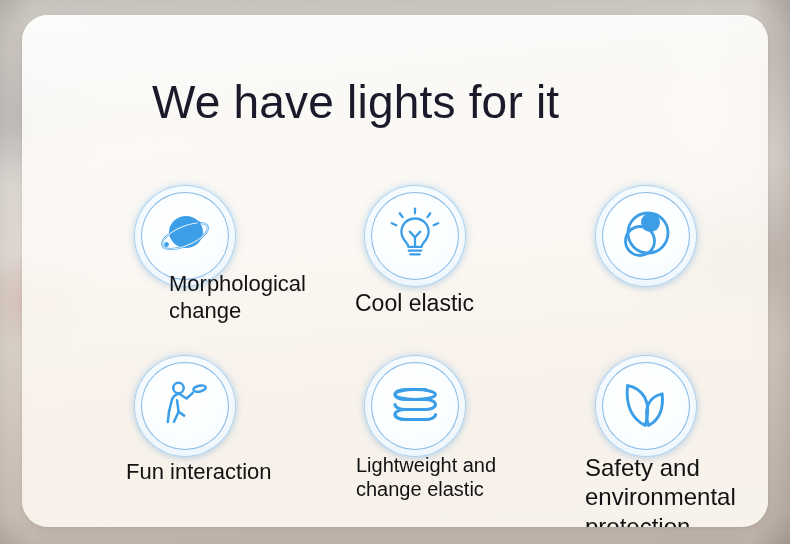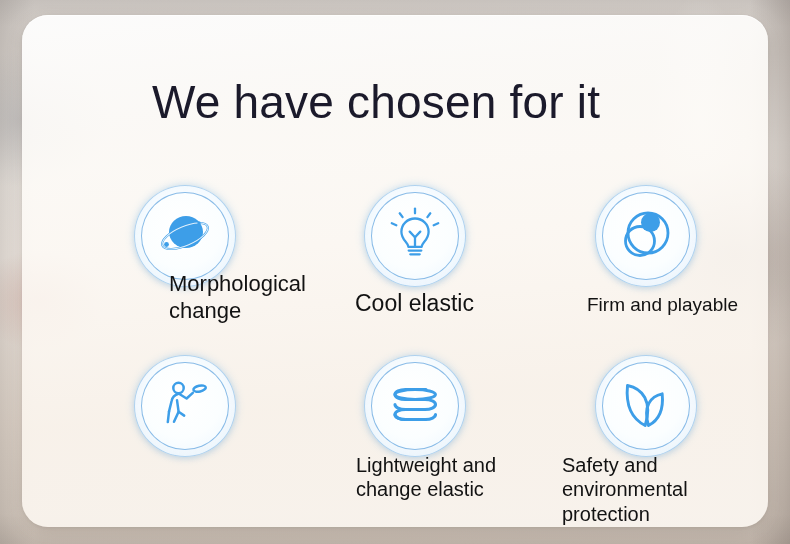--- a/index.html
+++ b/index.html
@@ -151,30 +151,30 @@
   #label-firm            { left: 565px; top: 278px; font-size: 19px; }
 
   
   #feature-fun           { left: 112px; top: 340px; }
   #label-fun             { left: 104px; top: 444px; font-size: 22px; }
 
   #feature-lightweight   { left: 342px; top: 340px; }
   #label-lightweight     { left: 334px; top: 438px; font-size: 20px; }
 
   #feature-safety        { left: 573px; top: 340px; }
-  #label-safety          { left: 540px; top: 438px; font-size: 20px; }
+  #label-safety          { left: 563px; top: 438px; font-size: 24px; }
 </style>
 </head>
 <body>
 
 <div id="backdrop"></div>
 
 <div id="panel">
 
-  <h1 id="page-title">We have chosen for it</h1>
+  <h1 id="page-title">We have lights for it</h1>
 
   <div class="feature" id="feature-morphological">
     <div class="icon-badge">
       <div class="ring-outer"></div>
       <div class="ring-inner"></div>
       <svg viewBox="0 0 62 62">
         <ellipse cx="32" cy="27" rx="17" ry="16" fill="#3d9ee8"></ellipse>
         <ellipse cx="31" cy="31" rx="24.5" ry="9.5" transform="rotate(-23 31 31)" fill="none" stroke="#3d9ee8" stroke-width="2.1"></ellipse>
         <ellipse cx="31" cy="31" rx="24.5" ry="9.5" transform="rotate(-23 31 31)" fill="none" stroke="#ffffff" stroke-width="0.9" opacity="0.85"></ellipse>
         <circle cx="12.5" cy="39.5" r="2.4" fill="#3d9ee8"></circle>
@@ -209,37 +209,37 @@
     <div class="icon-badge">
       <div class="ring-outer"></div>
       <div class="ring-inner"></div>
       <svg viewBox="0 0 62 62" fill="none" stroke="#3d9ee8" stroke-width="2.8">
         <circle cx="33" cy="28" r="20"></circle>
         <circle cx="25" cy="36" r="14.5"></circle>
         <circle cx="35.5" cy="17.5" r="9.5" fill="#3d9ee8" stroke="none"></circle>
       </svg>
     </div>
   </div>
-  <div class="feature-label" id="label-firm">Firm and playable</div>
 
   <div class="feature" id="feature-fun">
     <div class="icon-badge">
       <div class="ring-outer"></div>
       <div class="ring-inner"></div>
       <svg viewBox="0 0 62 62" fill="none" stroke="#3d9ee8" stroke-width="2.5" stroke-linecap="round" stroke-linejoin="round">
         <circle cx="24.5" cy="13" r="5.2"></circle>
         <path d="M24.5 18.8c-3.6 1.1-6.2 3.6-6.9 7.2l-2.6 10.6"></path>
         <path d="M25.8 19.3l6.8 4.2 6.2-5.6"></path>
         <path d="M23 25.2l1.6 11.5-4.6 10.1"></path>
         <path d="M24.6 36.7l5.6 3.9"></path>
         <path d="M15 36.6l-1.2 10.5"></path>
         <ellipse cx="45.6" cy="13.6" rx="6.3" ry="2.9" transform="rotate(-13 45.6 13.6)"></ellipse>
       </svg>
     </div>
   </div>
+  <div class="feature-label" id="label-fun">Fun interaction</div>
 
   <div class="feature" id="feature-lightweight">
     <div class="icon-badge">
       <div class="ring-outer"></div>
       <div class="ring-inner"></div>
       <svg viewBox="0 0 62 62" fill="none" stroke="#3d9ee8" stroke-width="3.1" stroke-linecap="round" stroke-linejoin="round">
         <path d="M42 14.5H21.5c-5.8 0-10.5 2.2-10.5 5s4.7 5 10.5 5H41c5.8 0 10.5 2.2 10.5 5s-4.7 5-10.5 5H21.5c-5.8 0-10.5 2.2-10.5 5s4.7 5 10.5 5h20"></path>
         <ellipse cx="31.2" cy="19.5" rx="20.2" ry="5"></ellipse>
         <path d="M11 29.5c0 2.8 4.7 5 10.5 5"></path>
         <path d="M11 39.5c0 2.8 4.7 5 10.5 5"></path>

